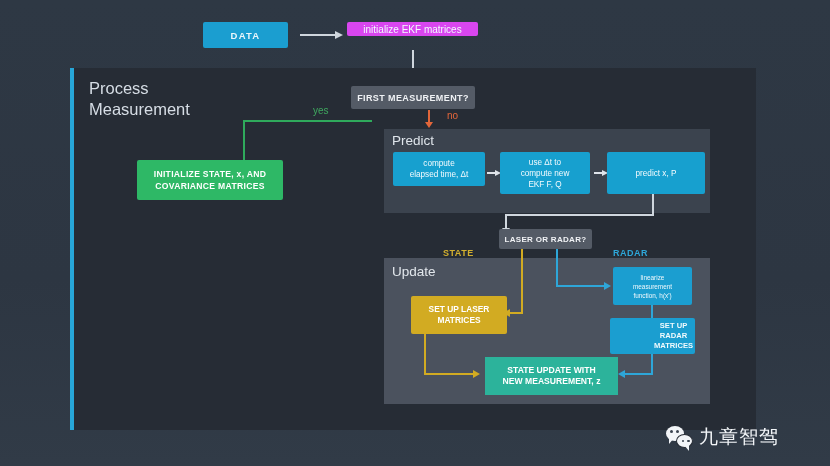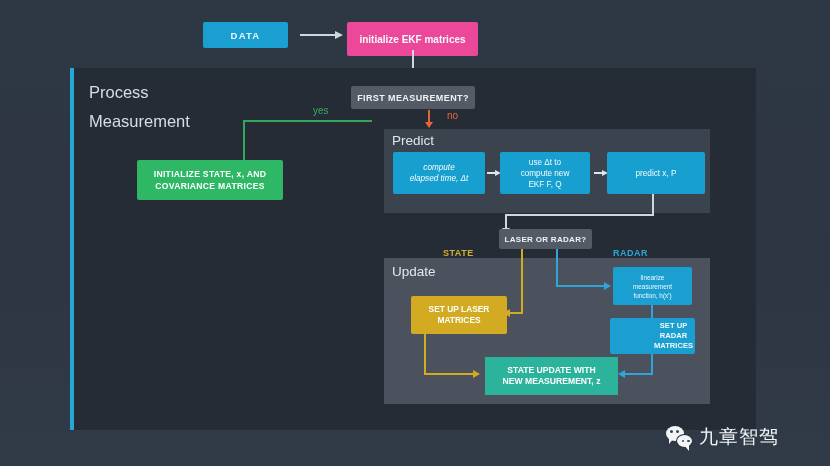--- a/index.html
+++ b/index.html
@@ -24,27 +24,26 @@
   
   .box-data {
     left: 203px; top: 22px; width: 85px; height: 26px;
     background: #1b9ed0;
     color: #eaf6fb;
     font-size: 9.5px; font-weight: bold; letter-spacing: 1.2px;
     display: flex; align-items: center; justify-content: center;
     border-radius: 2px;
   }
   .box-init-ekf {
-    left: 347px; top: 22px; width: 131px; height: 34px;
-    background: #ec4899;
+    left: 347px; top: 22px; width: 131px; height: 14px;
+    background: #d946ef;
     color: #f2fafd;
     font-size: 10px;
     display: flex; align-items: center; justify-content: center;
     border-radius: 2px;
-    font-weight: bold;
   }
   .arrow-h-white {
     left: 300px; top: 34px; width: 36px; height: 2px;
     background: #cfd6dd;
   }
   .arrow-h-white::after {
     content: ""; position: absolute; right: -7px; top: -3.5px;
     border-left: 8px solid #cfd6dd;
     border-top: 4.5px solid transparent;
     border-bottom: 4.5px solid transparent;
@@ -65,21 +64,21 @@
     left: 70px; top: 68px; width: 686px; height: 362px;
     background: #262c35;
   }
   .panel-accent-bar {
     left: 70px; top: 68px; width: 4px; height: 362px;
     background: #27a6d8;
   }
   .panel-title {
     left: 89px; top: 78px; width: 230px;
     color: #d6dde5;
-    font-size: 16.5px; line-height: 29px;
+    font-size: 16.5px; line-height: 21px;
     font-weight: 400;
     white-space: pre-line;
   }
 
   
   .box-first-meas {
     left: 351px; top: 86px; width: 124px; height: 23px;
     background: #545b66;
     color: #f0f2f5;
     font-size: 9px; font-weight: bold; letter-spacing: 0.4px;
@@ -132,21 +131,21 @@
   }
   .p-box {
     background: #17a0cf;
     color: #f4fbfe;
     font-size: 8.2px; line-height: 11px;
     display: flex; align-items: center; justify-content: center;
     text-align: center;
     border-radius: 2px;
     white-space: pre-line;
   }
-  .p1 { left: 393px; top: 152px; width: 92px; height: 42px; font-style: italic; }
+  .p1 { left: 393px; top: 152px; width: 92px; height: 34px; }
   .p2 { left: 500px; top: 152px; width: 90px; height: 42px; }
   .p3 { left: 607px; top: 152px; width: 98px; height: 42px; }
   .p-arrow {
     width: 9px; height: 2px; background: #dfe4ea; top: 172px;
   }
   .p-arrow::after {
     content: ""; position: absolute; right: -5px; top: -2.5px;
     border-left: 6px solid #dfe4ea;
     border-top: 3.5px solid transparent;
     border-bottom: 3.5px solid transparent;

